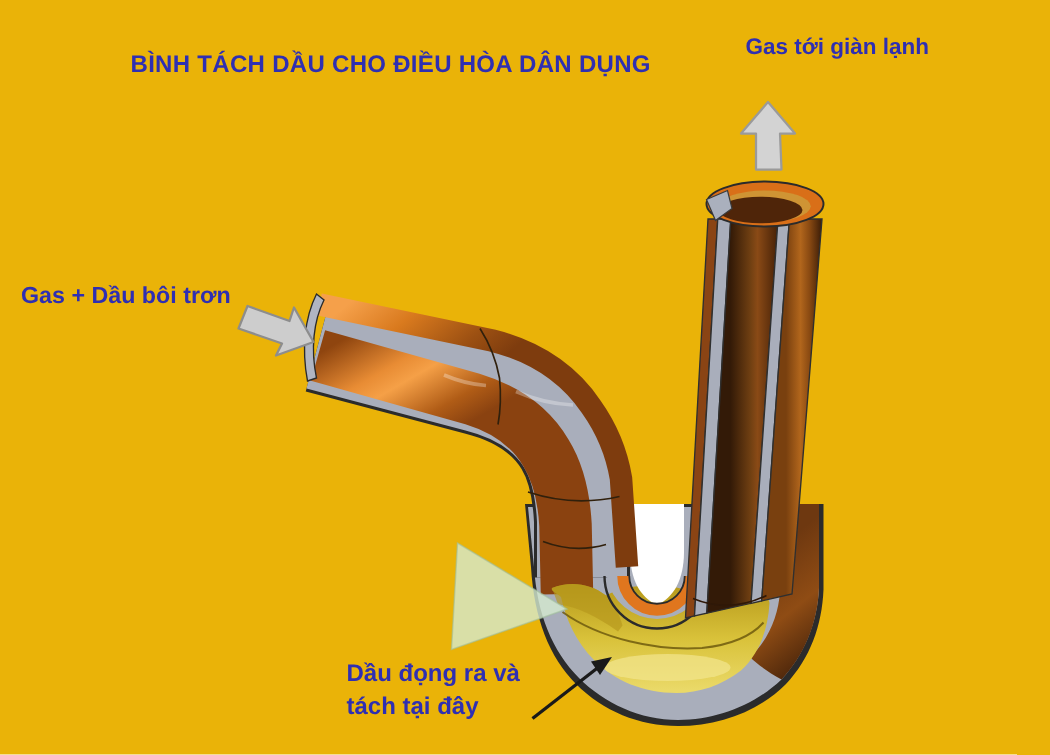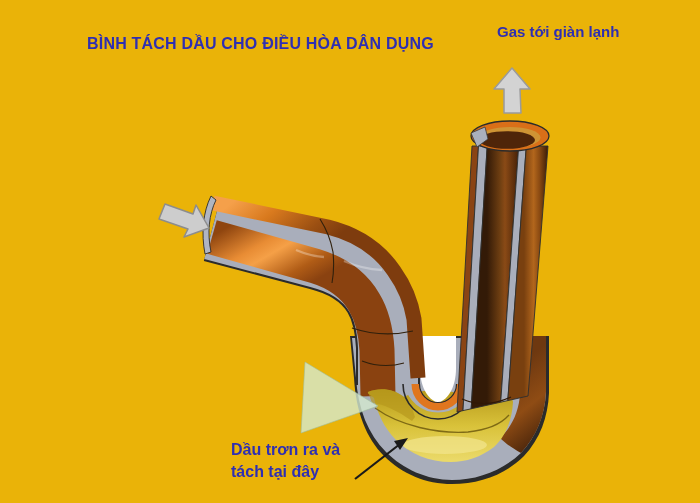--- a/index.html
+++ b/index.html
@@ -127,17 +127,17 @@
     <g>
       <line x1="355" y1="479" x2="400" y2="444" stroke="#1a1a1a" stroke-width="2.2"></line>
       <polygon points="408,438 400,450 394,441" fill="#1a1a1a"></polygon>
     </g>
   </svg>
 
   <div class="lbl" id="title-label">BÌNH TÁCH DẦU CHO ĐIỀU HÒA DÂN DỤNG</div>
 
   <div class="lbl" id="outlet-label">Gas tới giàn lạnh</div>
 
-  <div class="lbl" id="inlet-label"><br></div>
+  <div class="lbl" id="inlet-label"><span>Gas + Dầu bôi trơn</span><br></div>
 
-  <div class="lbl" id="oil-label"><span>Dầu trơn ra và</span><br><span>tách tại đây</span></div>
+  <div class="lbl" id="oil-label"><span>Dầu đọng ra và</span><br><span>tách tại đây</span></div>
 
 </div>
 
 </body></html>

